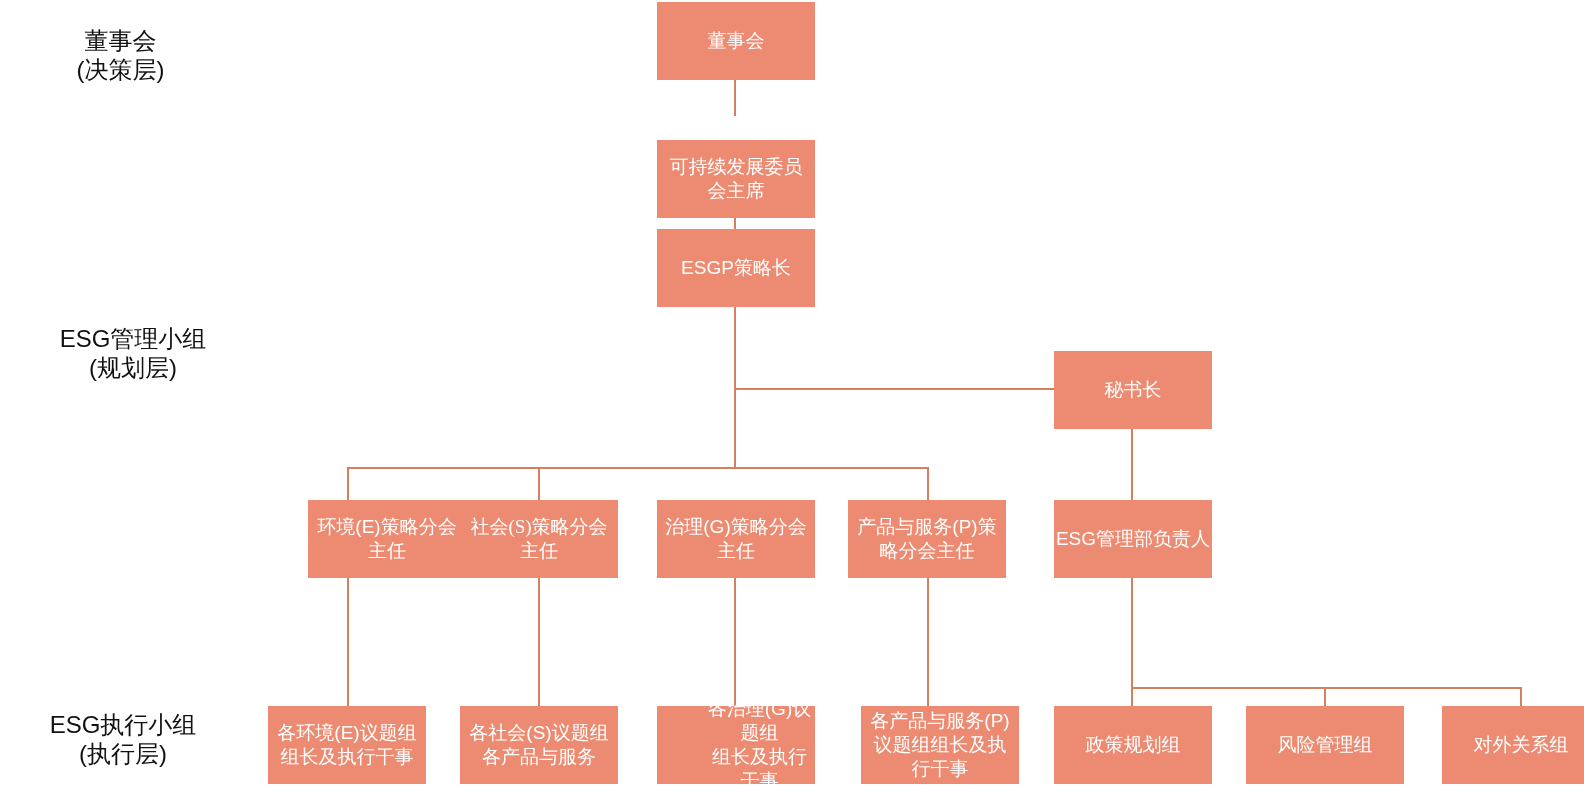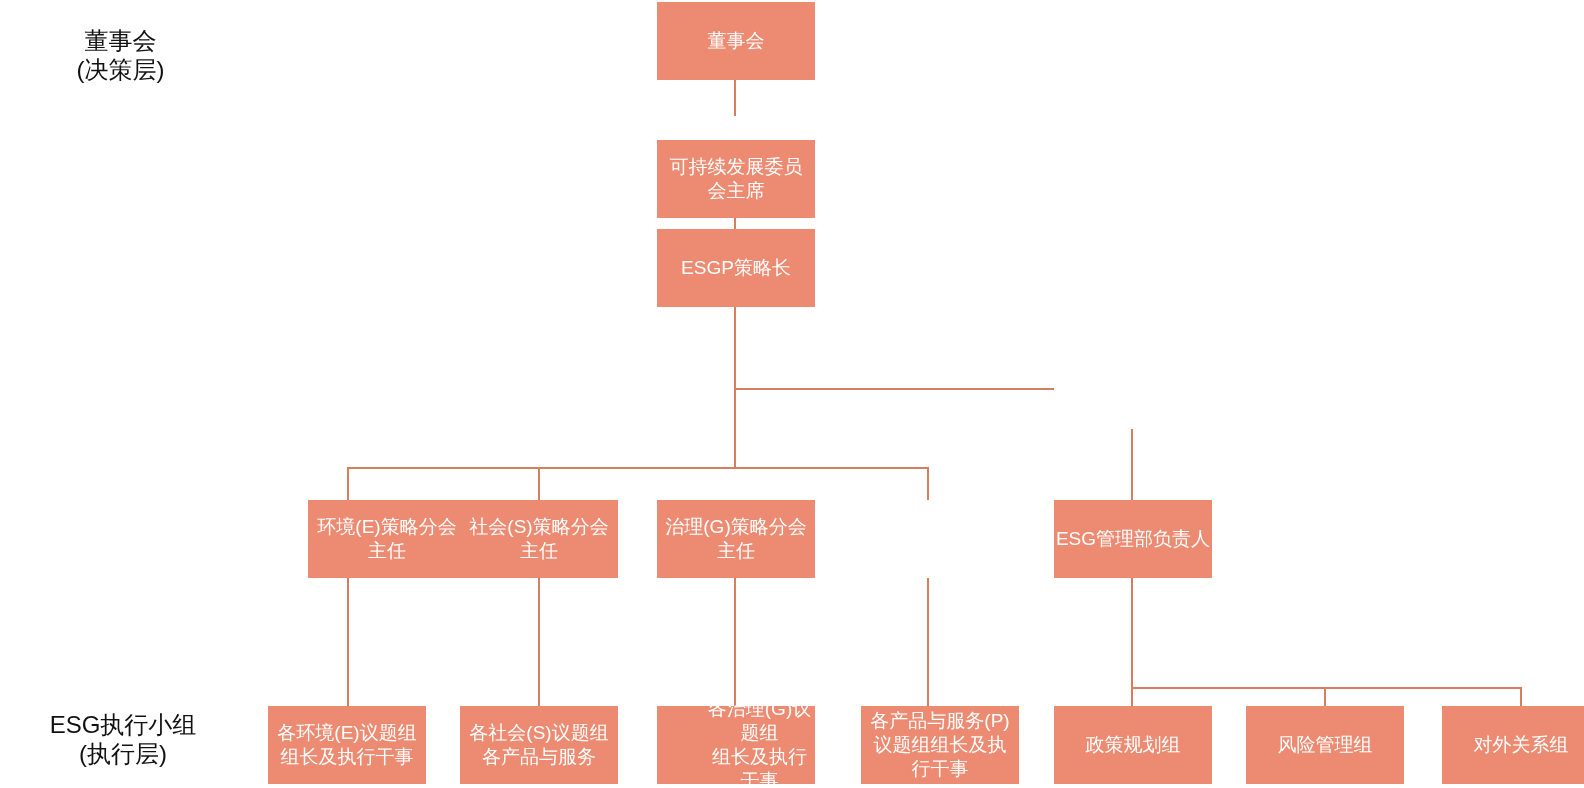--- a/index.html
+++ b/index.html
@@ -39,20 +39,22 @@
   .hline{height:2px;}
   .vline{width:2px;}
 </style>
 </head>
 <body>
 
 <div class="canvas">
 
   <div class="layer-label" style="left:10px;top:26px;width:185px;">董事会
 (决策层)</div>
+  <div class="layer-label" style="left:15px;top:324px;width:200px;">ESG管理小组
+(规划层)</div>
   <div class="layer-label" style="left:10px;top:710px;width:190px;text-align:center;">ESG执行小组
 (执行层)</div>
 
   <div class="vline" style="left:716px;top:80px;height:36px;"></div>
   <div class="vline" style="left:716px;top:194px;height:35px;"></div>
   <div class="vline" style="left:716px;top:307px;height:162px;"></div>
   <div class="hline" style="left:716px;top:388px;width:320px;"></div>
   <div class="vline" style="left:1113px;top:429px;height:71px;"></div>
   <div class="hline" style="left:329px;top:467px;width:582px;"></div>
   <div class="vline" style="left:329px;top:467px;height:33px;"></div>
@@ -66,27 +68,30 @@
   <div class="hline" style="left:1113px;top:687px;width:391px;"></div>
   <div class="vline" style="left:1113px;top:687px;height:19px;"></div>
   <div class="vline" style="left:1306px;top:687px;height:19px;"></div>
   <div class="vline" style="left:1502px;top:687px;height:19px;"></div>
 
   <div class="node" style="left:639px;top:2px;">董事会</div>
 
   <div class="node" style="left:639px;top:116px;margin-top:24px;">可持续发展委员
 会主席</div>
   <div class="node" style="left:639px;top:229px;">ESGP策略长</div>
+  <div class="node" style="left:1036px;top:351px;">秘书长</div>
 
   <div class="node" style="left:250px;top:500px;margin-left:40px;">环境(E)策略分会
 主任</div>
-  <div class="node" style="left:442px;top:500px;">社会(S)策略分会
+  <div class="node" style="left:442px;top:500px;font-family:Liberation Serif, serif;">社会(S)策略分会
 主任</div>
   <div class="node" style="left:639px;top:500px;">治理(G)策略分会
 主任</div>
+  <div class="node" style="left:830px;top:500px;">产品与服务(P)策
+略分会主任</div>
   <div class="node" style="left:1036px;top:500px;">ESG管理部负责人</div>
 
   <div class="node" style="left:250px;top:706px;">各环境(E)议题组
 组长及执行干事</div>
   <div class="node" style="left:442px;top:706px;">各社会(S)议题组
 各产品与服务</div>
   <div class="node" style="left:639px;top:706px;padding-left:47px;">各治理(G)议题组
 组长及执行干事</div>
   <div class="node" style="left:830px;top:706px;margin-left:13px;">各产品与服务(P)
 议题组组长及执

